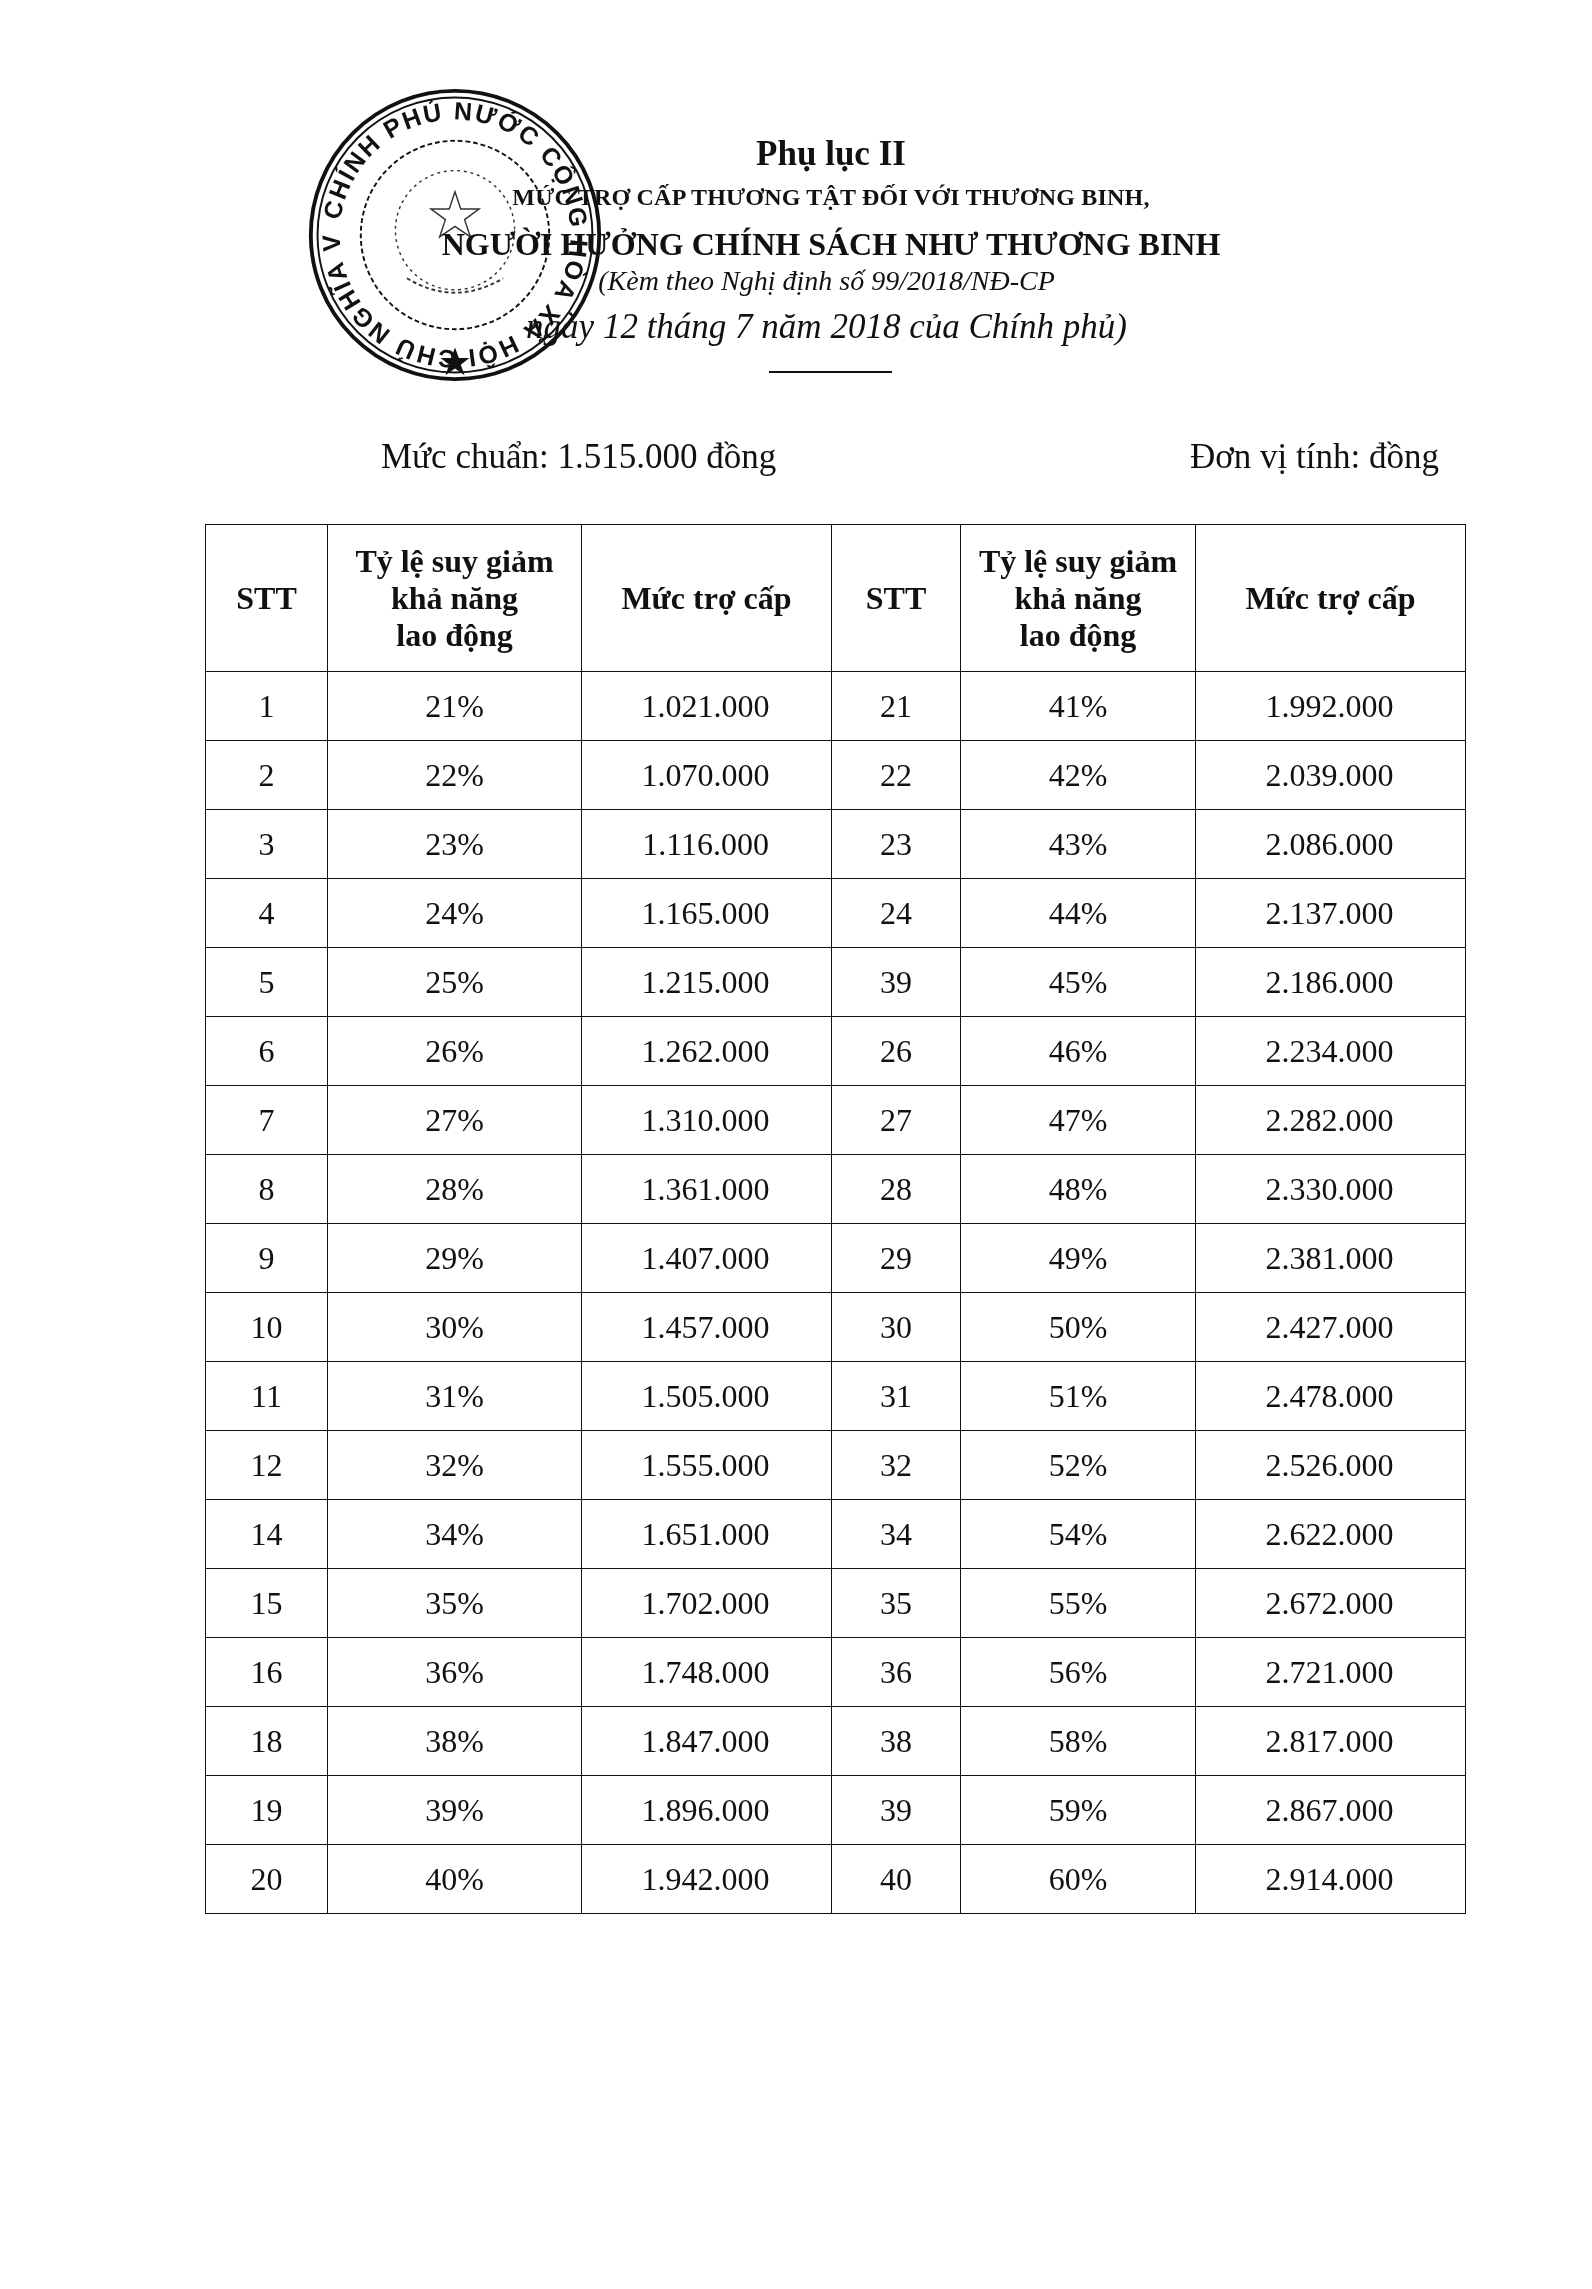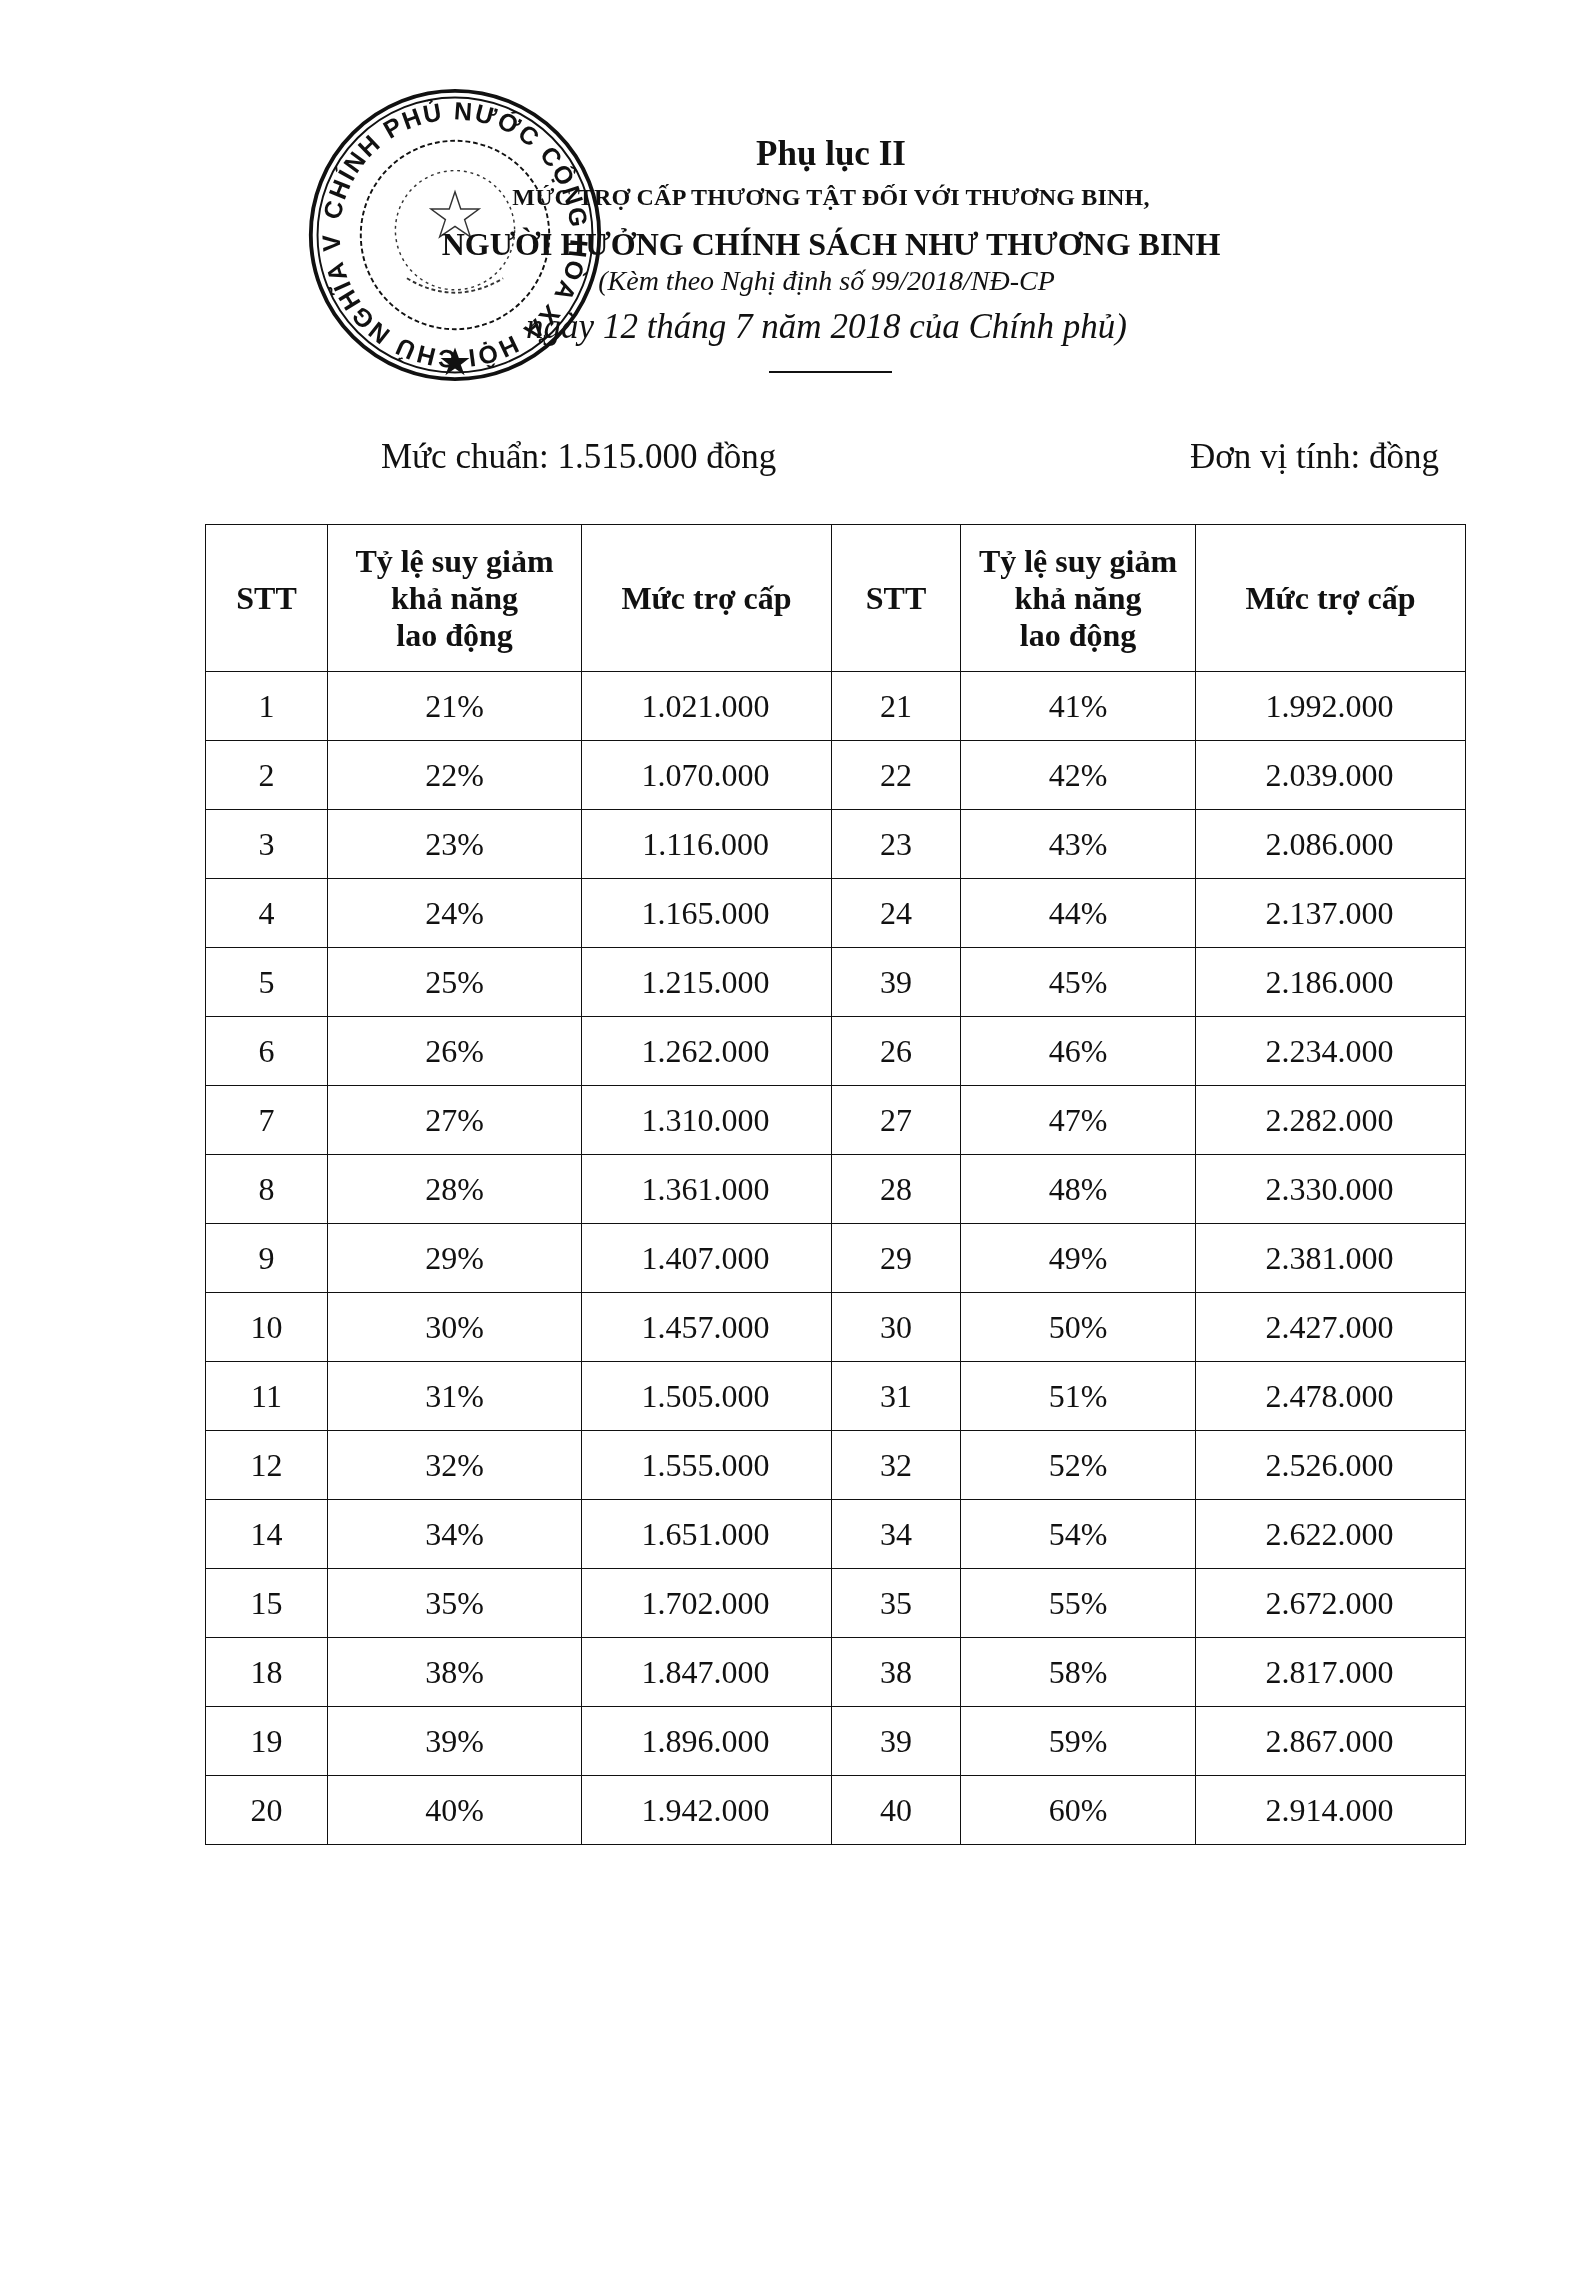--- a/index.html
+++ b/index.html
@@ -185,20 +185,28 @@
       </tr>
       <tr>
         <td class="c">15</td>
         <td class="c">35%</td>
         <td class="r">1.702.000</td>
         <td class="c">35</td>
         <td class="c">55%</td>
         <td class="r">2.672.000</td>
       </tr>
       <tr>
+        <td class="c">16</td>
+        <td class="c">36%</td>
+        <td class="r">1.748.000</td>
+        <td class="c">36</td>
+        <td class="c">56%</td>
+        <td class="r">2.721.000</td>
+      </tr>
+      <tr>
         <td class="c">18</td>
         <td class="c">38%</td>
         <td class="r">1.847.000</td>
         <td class="c">38</td>
         <td class="c">58%</td>
         <td class="r">2.817.000</td>
       </tr>
       <tr>
         <td class="c">19</td>
         <td class="c">39%</td>

